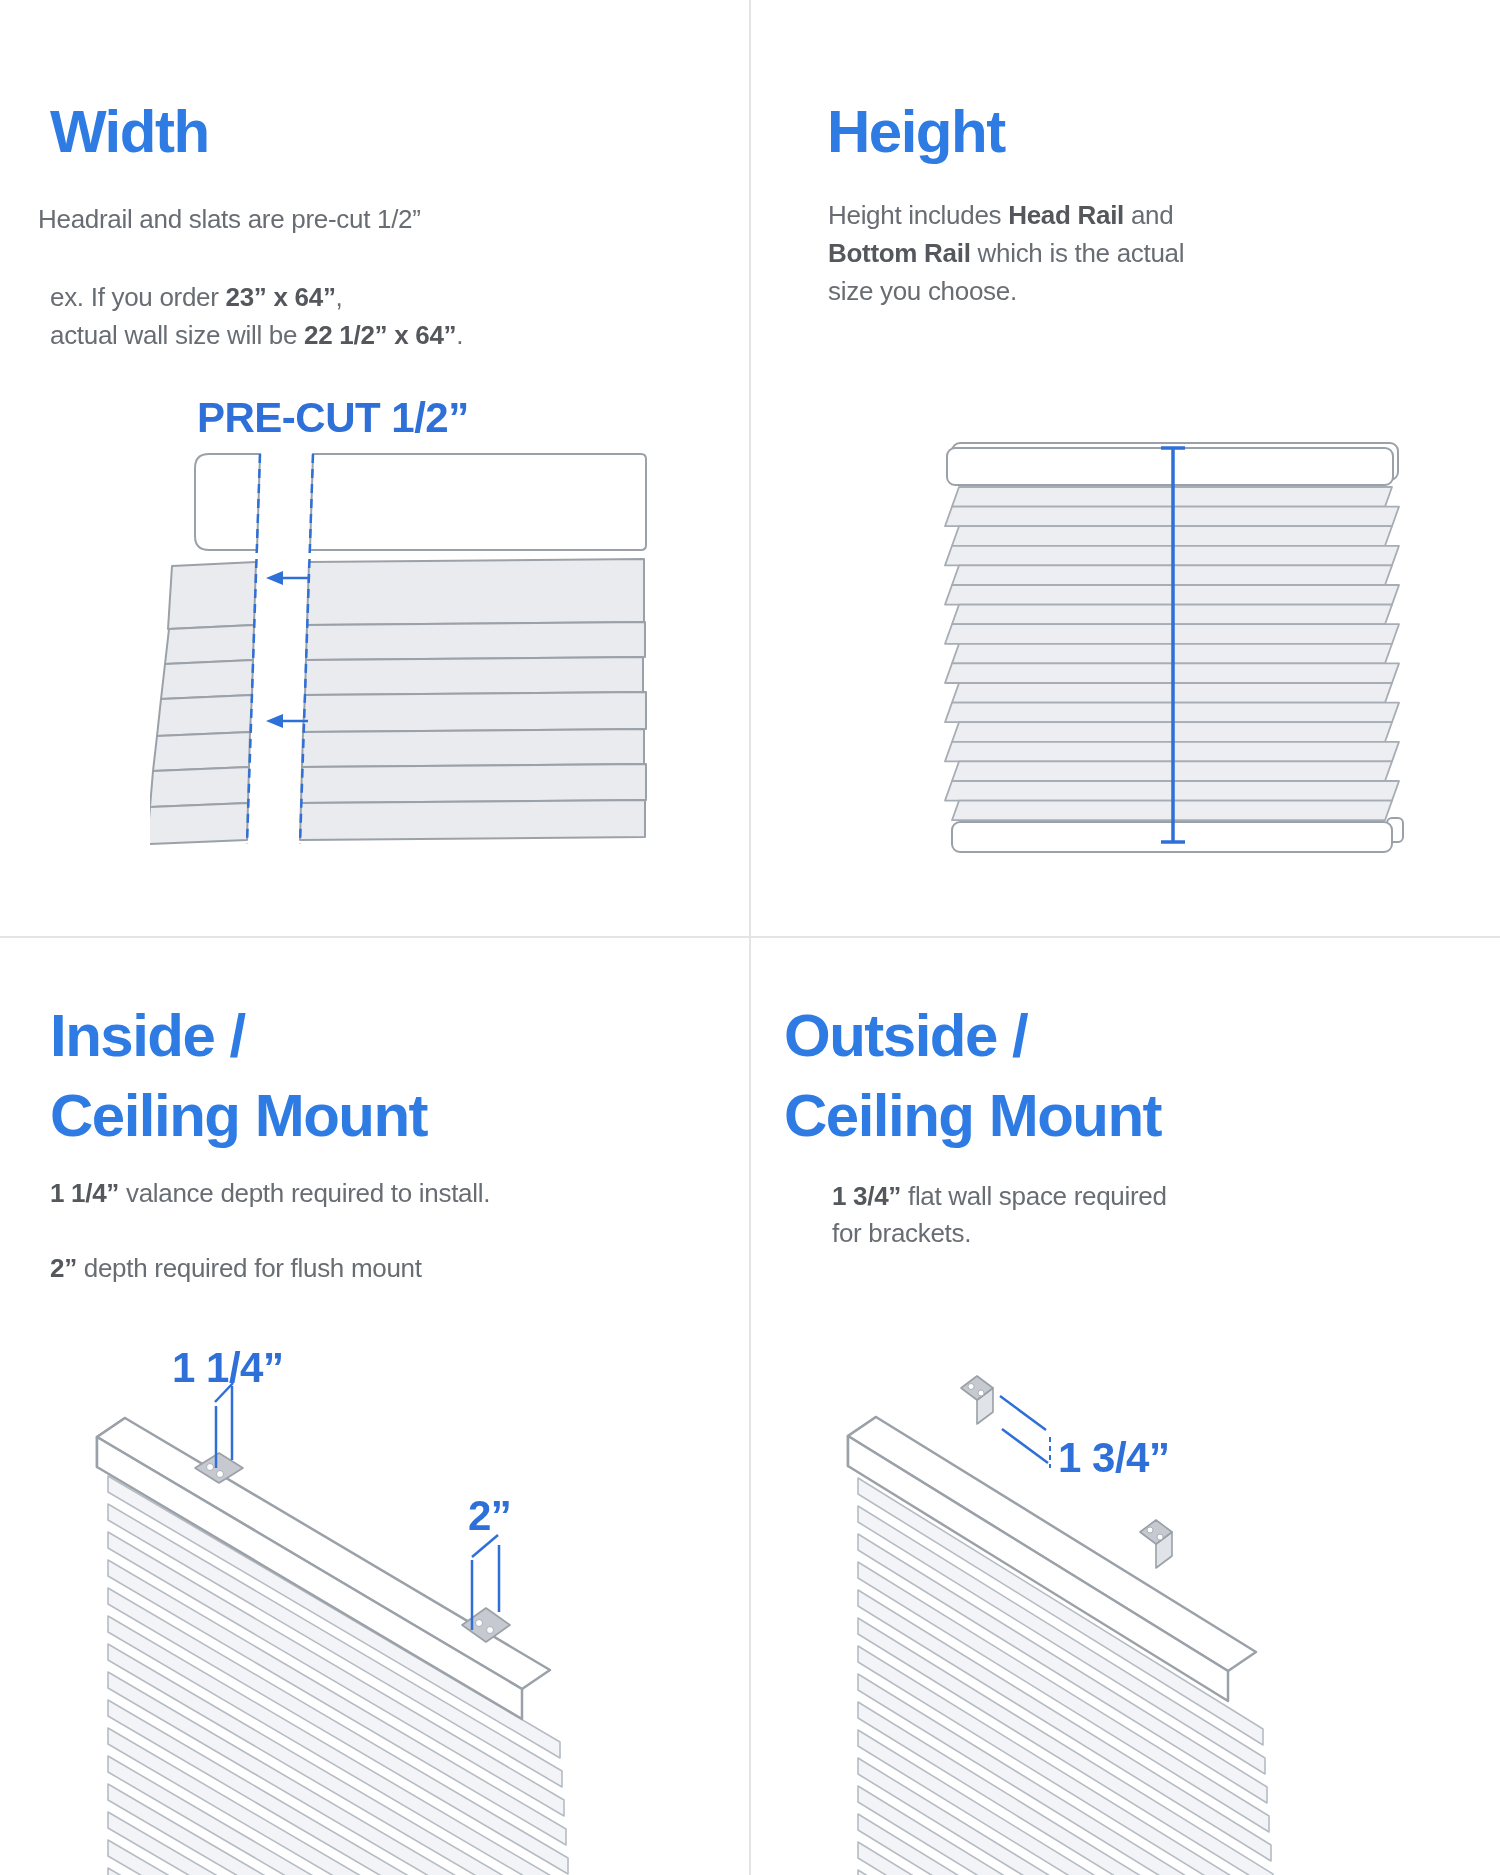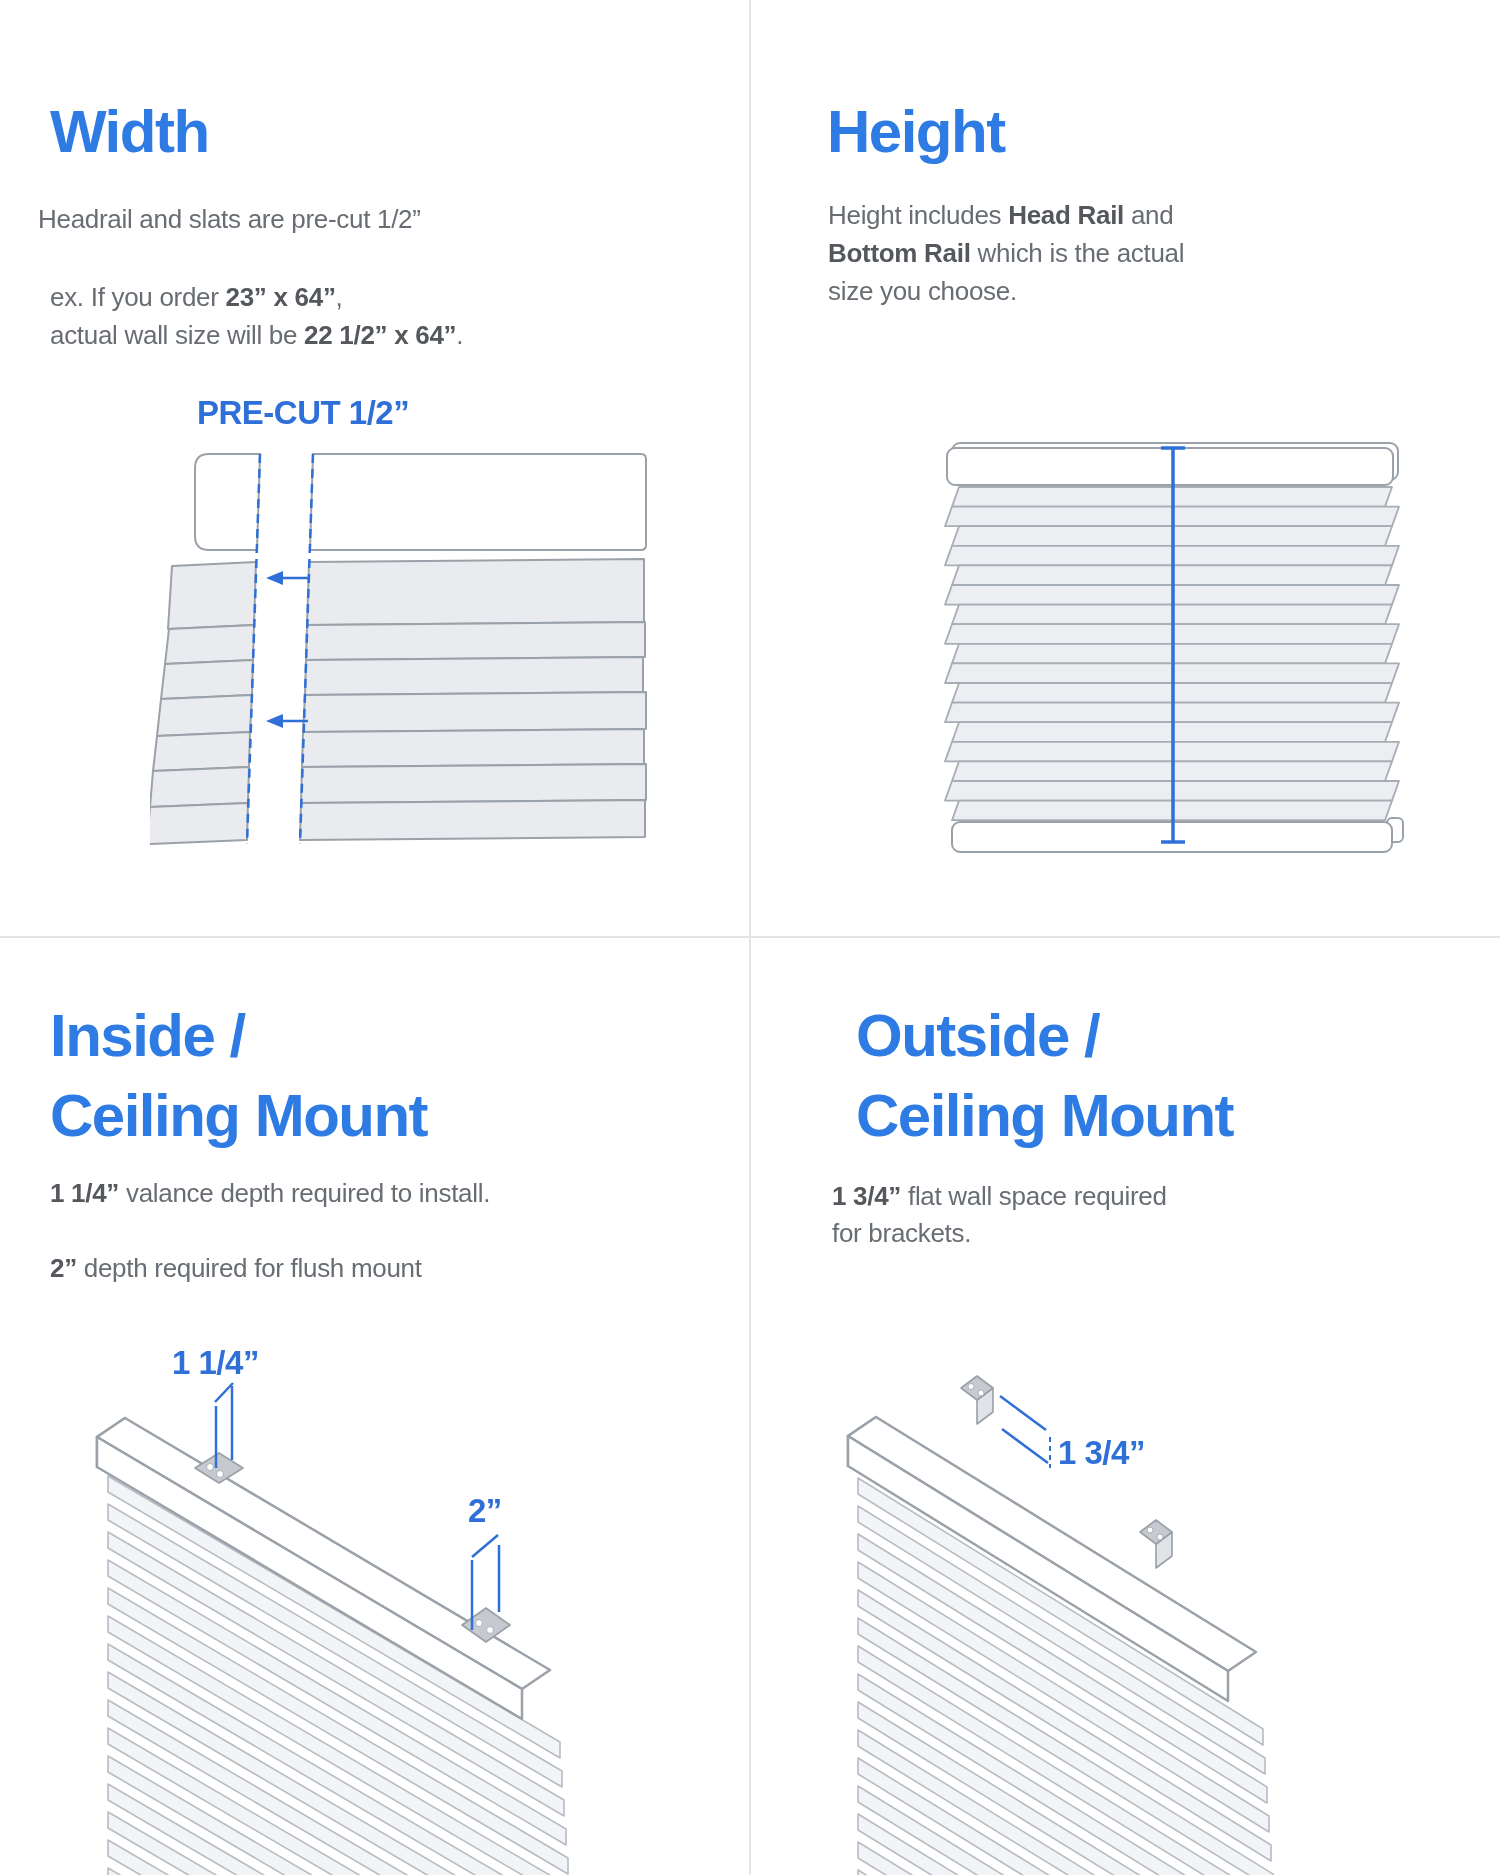--- a/index.html
+++ b/index.html
@@ -13,21 +13,21 @@
   .title{
     position:absolute;font-size:60px;font-weight:700;letter-spacing:-1.5px;
     color:var(--accent,#2e7be4);line-height:80px;white-space:nowrap;
   }
   .body-text{
     position:absolute;font-size:26px;letter-spacing:-0.3px;line-height:38px;
     color:var(--text,#686d73);white-space:nowrap;
   }
   .body-text .b{font-weight:700;color:var(--text-bold,#54585d);}
   .dim-label{
-    position:absolute;font-size:33px;font-weight:700;letter-spacing:-0.5px;
+    position:absolute;font-size:42px;font-weight:700;letter-spacing:-0.5px;
     color:var(--diagram-blue,#2f6fd8);white-space:nowrap;
   }
   svg{position:absolute;display:block;}
   .rail{fill:#ffffff;stroke:#9ba1a8;stroke-width:2;}
   .rail25{fill:#ffffff;stroke:#9ba1a8;stroke-width:2.5;stroke-linejoin:round;}
   .slat{fill:#e9ebef;stroke:#9ba1a8;stroke-width:2;stroke-linejoin:round;}
   .hslat{fill:#eceef2;stroke:#a7adb4;stroke-width:1.8;stroke-linejoin:round;}
   .iso-slat{fill:#f3f4f7;stroke:#b6bcc3;stroke-width:1.6;stroke-linejoin:round;}
   .cutline{fill:none;stroke:var(--diagram-blue,#2f6fd8);stroke-width:2.5;stroke-dasharray:9 6;}
   .blue-line{fill:none;stroke:var(--diagram-blue,#2f6fd8);stroke-width:3.5;}
@@ -197,21 +197,21 @@
     <line class="leader" x1="172" y1="46" x2="172" y2="120"></line>
   </g>
 
   <g>
     <line class="leader" x1="412" y1="217" x2="438" y2="195"></line>
     <line class="leader" x1="412" y1="220" x2="412" y2="290"></line>
     <line class="leader" x1="439" y1="205" x2="439" y2="272"></line>
   </g>
 </svg>
 
-<div class="title" style="left:856px;top:996px;">
+<div class="title" style="left:784px;top:996px;">
   <div>Outside /</div>
   <div>Ceiling Mount</div>
 </div>
 
 <div class="body-text" style="left:832px;top:1178px;line-height:37px;">
   <div><span class="b">1 3/4”</span><span> flat wall space required</span></div>
   <div>for brackets.</div>
 </div>
 
 <div class="dim-label" style="left:1058px;top:1434px;">1 3/4”</div>

